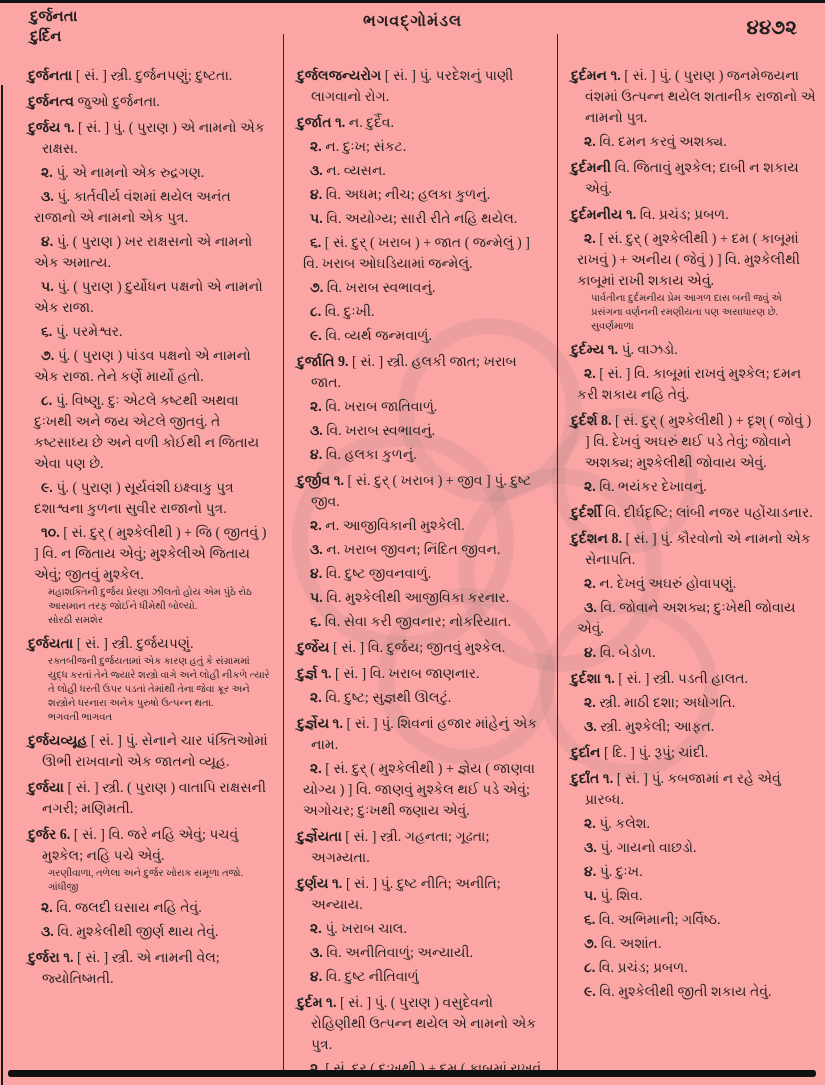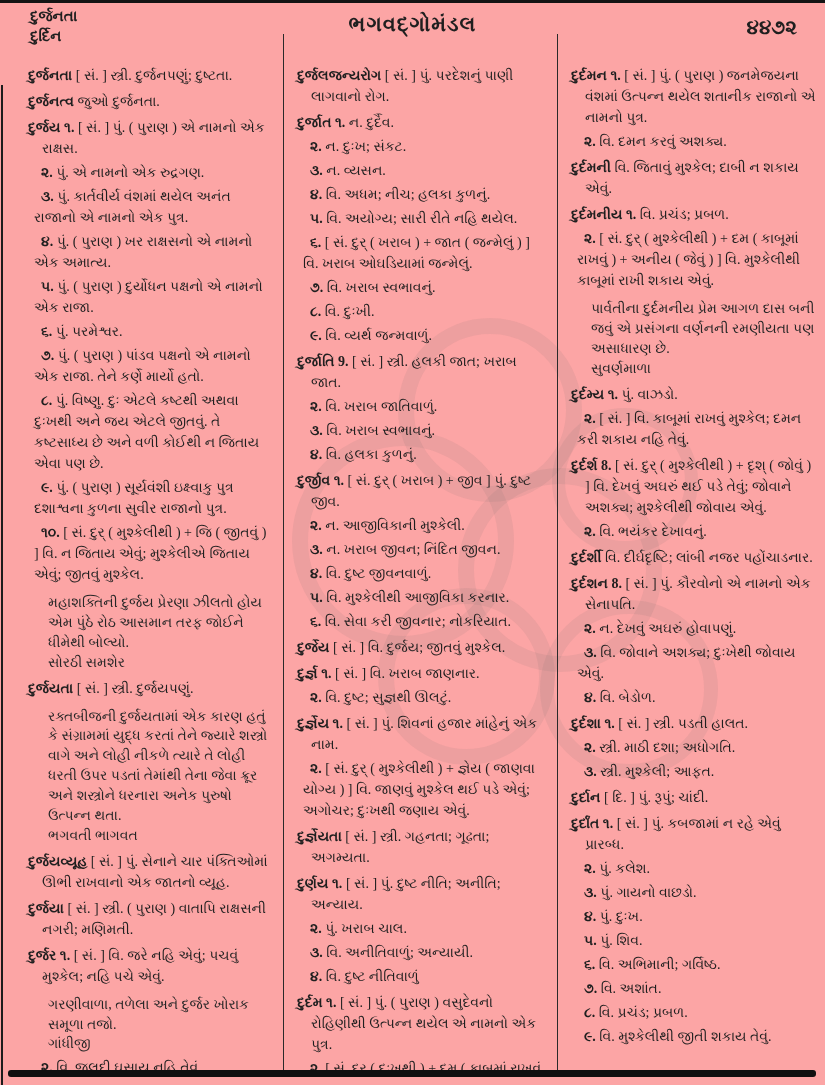--- a/index.html
+++ b/index.html
@@ -17,37 +17,37 @@
   .ring { position:absolute; border-radius:50%; border:16px solid rgba(110,110,110,0.10); }
   .r1 { left:398px; top:318px; width:152px; height:152px; }
   .r2 { left:292px; top:430px; width:190px; height:190px; }
   .r3 { left:458px; top:468px; width:172px; height:172px; }
   .r4 { left:378px; top:588px; width:145px; height:145px; }
   .r5 { left:552px; top:408px; width:120px; height:120px; border-width:13px; }
   .r6 { left:540px; top:600px; width:150px; height:150px; border-width:14px; }
   
   .header { position:absolute; left:0; top:0; width:100%; height:52px; }
   .guide { position:absolute; left:30px; top:6px; font-weight:700; font-size:15px; line-height:1.35; }
-  .title { position:absolute; left:0; right:0; top:9px; text-align:center; font-weight:700; font-size:21px; letter-spacing:1px; }
+  .title { position:absolute; left:0; right:0; top:9px; text-align:center; font-weight:700; font-size:16px; letter-spacing:1px; }
   .pageno { position:absolute; right:28px; top:12px; font-weight:700; font-size:20px; }
   
   .cols { position:absolute; left:0; top:54px; width:825px; height:1016px; display:flex; }
   .col { box-sizing:border-box; overflow:hidden; }
   .col1 { width:283px; padding:6px 10px 12px 28px; }
   .col2 { width:274px; padding:6px 10px 0 14px; }
   .col3 { width:268px; padding:6px 8px 0 14px; }
   .rule { position:absolute; top:34px; bottom:14px; width:1px; background:#2a2a2a; }
   .rule1 { left:283px; }
   .rule2 { left:557px; }
   
   .entry { padding-left:14px; text-indent:-14px; margin-top:5px; }
   .sense { padding-left:6px; text-indent:7px; margin-top:3px; }
   .hw { font-weight:700; }
   .sn { font-weight:700; }
-  .quote { margin:8px 2px 3px 20px; font-size:14px; line-height:1.42; color:#262626; }
+  .quote { margin:0 2px 3px 20px; font-size:10px; line-height:1.42; color:#262626; }
   .quote-attr { text-align:left; padding-right:6px; }
 </style>
 </head>
 <body>
 
 <div class="page">
   <div class="top-edge"></div>
   <div class="left-edge"></div>
 
   <div>
@@ -86,21 +86,21 @@
           <div class="quote-text">મહાશક્તિની દુર્જય પ્રેરણા ઝીલતો હોય એમ પુંઠે રોઠ આસમાન તરફ જોઈને ધીમેથી બોલ્યો.</div>
           <div class="quote-attr">સોરઠી સમશેર</div>
         </div>
         <div class="entry"><span class="hw">દુર્જયતા</span> [ સં. ] સ્ત્રી. દુર્જયપણું.</div>
         <div class="quote">
           <div class="quote-text">રક્તબીજની દુર્જયતામાં એક કારણ હતું કે સંગ્રામમાં યુદ્ધ કરતાં તેને જ્યારે શસ્ત્રો વાગે અને લોહી નીકળે ત્યારે તે લોહી ધરતી ઉપર પડતાં તેમાંથી તેના જેવા ક્રૂર અને શસ્ત્રોને ધરનારા અનેક પુરુષો ઉત્પન્ન થતા.</div>
           <div class="quote-attr">ભગવતી ભાગવત</div>
         </div>
         <div class="entry"><span class="hw">દુર્જયવ્યૂહ</span> [ સં. ] પું. સેનાને ચાર પંક્તિઓમાં ઊભી રાખવાનો એક જાતનો વ્યૂહ.</div>
         <div class="entry"><span class="hw">દુર્જયા</span> [ સં. ] સ્ત્રી. ( પુરાણ ) વાતાપિ રાક્ષસની નગરી; મણિમતી.</div>
-        <div class="entry"><span class="hw">દુર્જર ૧.</span> [ સં. ] વિ. જરે નહિ એવું; પચવું મુશ્કેલ; નહિ પચે એવું.</div>
+        <div class="entry"><span class="hw">દુર્જર 6.</span> [ સં. ] વિ. જરે નહિ એવું; પચવું મુશ્કેલ; નહિ પચે એવું.</div>
         <div class="quote">
           <div class="quote-text">ગરણીવાળા, તળેલા અને દુર્જર ખોરાક સમૂળા તજો.</div>
           <div class="quote-attr">ગાંધીજી</div>
         </div>
         <div class="sense"><span class="sn">૨.</span> વિ. જલદી ઘસાય નહિ તેવું.</div>
         <div class="sense"><span class="sn">૩.</span> વિ. મુશ્કેલીથી જીર્ણ થાય તેવું.</div>
         <div class="entry"><span class="hw">દુર્જરા ૧.</span> [ સં. ] સ્ત્રી. એ નામની વેલ; જ્યોતિષ્મતી.</div>
       </div>
     <div class="col col2">
         <div class="entry"><span class="hw">દુર્જલજન્યરોગ</span> [ સં. ] પું. પરદેશનું પાણી લાગવાનો રોગ.</div>

